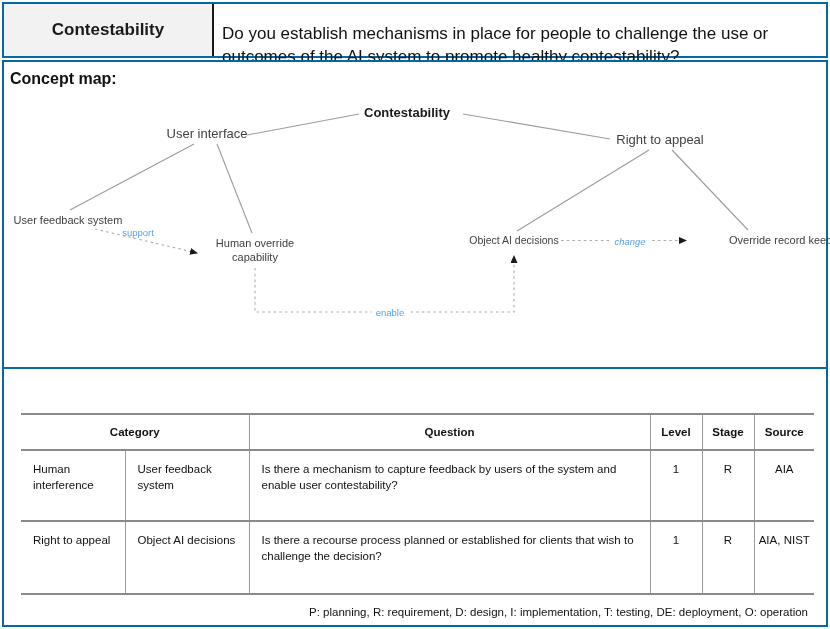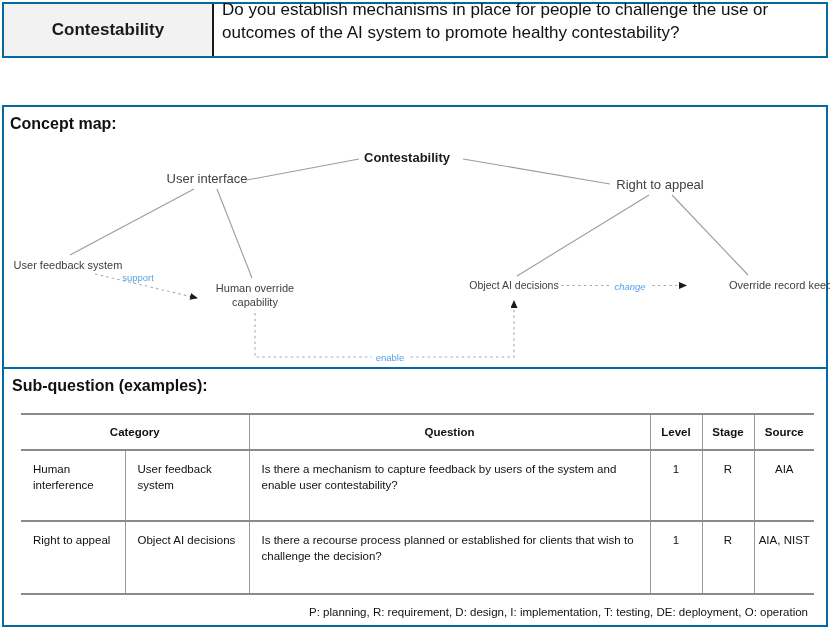--- a/index.html
+++ b/index.html
@@ -19,28 +19,28 @@
   
   .header-box { left: 2px; top: 2px; width: 826px; height: 56px; display: flex; }
   .header-left {
     width: 210px; flex: 0 0 210px;
     background: #f2f2f2;
     border-right: 2px solid #1a1a1a;
     display: flex; align-items: center; justify-content: center;
     font-size: 17px; font-weight: bold;
   }
   .header-right {
-    flex: 1; display: flex; align-items: flex-end;
-    padding: 12px 8px;
+    flex: 1; display: flex; align-items: flex-start;
+    padding: 18px 8px;
   }
   .header-right .q-text {
     font-size: 17px; line-height: 23px; max-width: 565px; color: #111111;
   }
   
-  .concept-box { left: 2px; top: 60px; width: 826px; height: 349px; margin-top: 45px; }
+  .concept-box { left: 2px; top: 60px; width: 826px; height: 349px; }
   .section-title {
     position: absolute; left: 6px; top: 8px;
     font-size: 16px; font-weight: bold; color: #111111;
   }
   .map-svg { position: absolute; left: 0; top: 0; width: 822px; height: 296px; }
   .map-node {
     position: absolute; transform: translate(-50%, -50%);
     white-space: nowrap; color: #404040; font-size: 11px; text-align: center;
   }
   .map-node.lvl0 { font-size: 13px; font-weight: bold; color: #1a1a1a; }
@@ -122,21 +122,20 @@
   <div class="map-node wrap" style="left:251px; top:188px;">Human override capability</div>
   <div class="map-node" style="left:510px; top:178px; font-size:10.5px;">Object AI decisions</div>
   <div class="map-node" style="left:784px; top:178px;">Override record keeping</div>
 
   <span class="edge-label" style="left:134px; top:170px;">support</span>
   <span class="edge-label bg" style="left:626px; top:179px;font-style:italic;">change</span>
   <span class="edge-label bg" style="left:386px; top:250px;">enable</span>
 </div>
 
 <div class="box subq-box">
-  <div class="section-title" style="left:8px;">Sub-question (examples):</div>
 
   <table class="subq-table">
     <colgroup>
       <col class="c1">
         <col class="c2">
         <col class="c3">
         <col class="c4">
         <col class="c5">
         <col class="c6">
     </colgroup>

